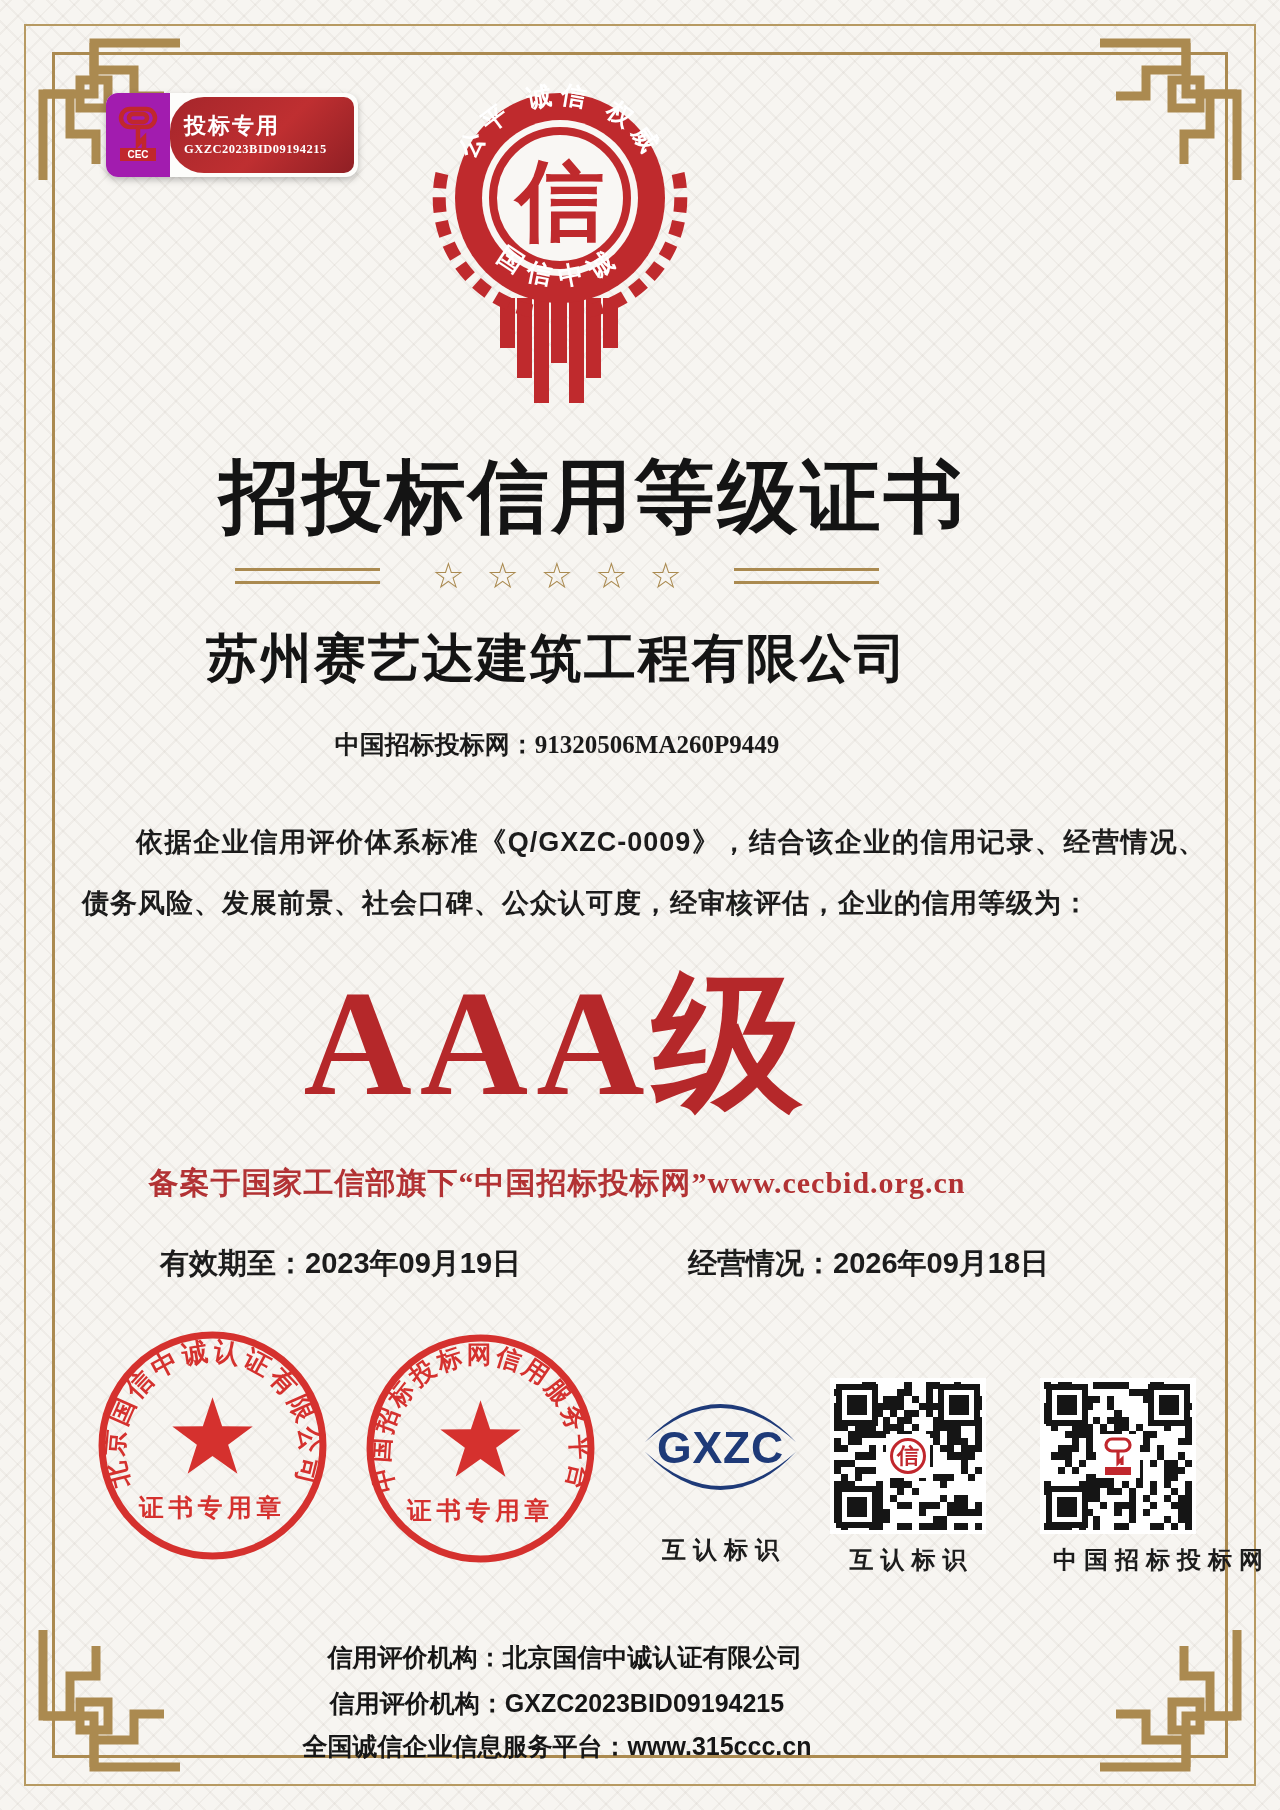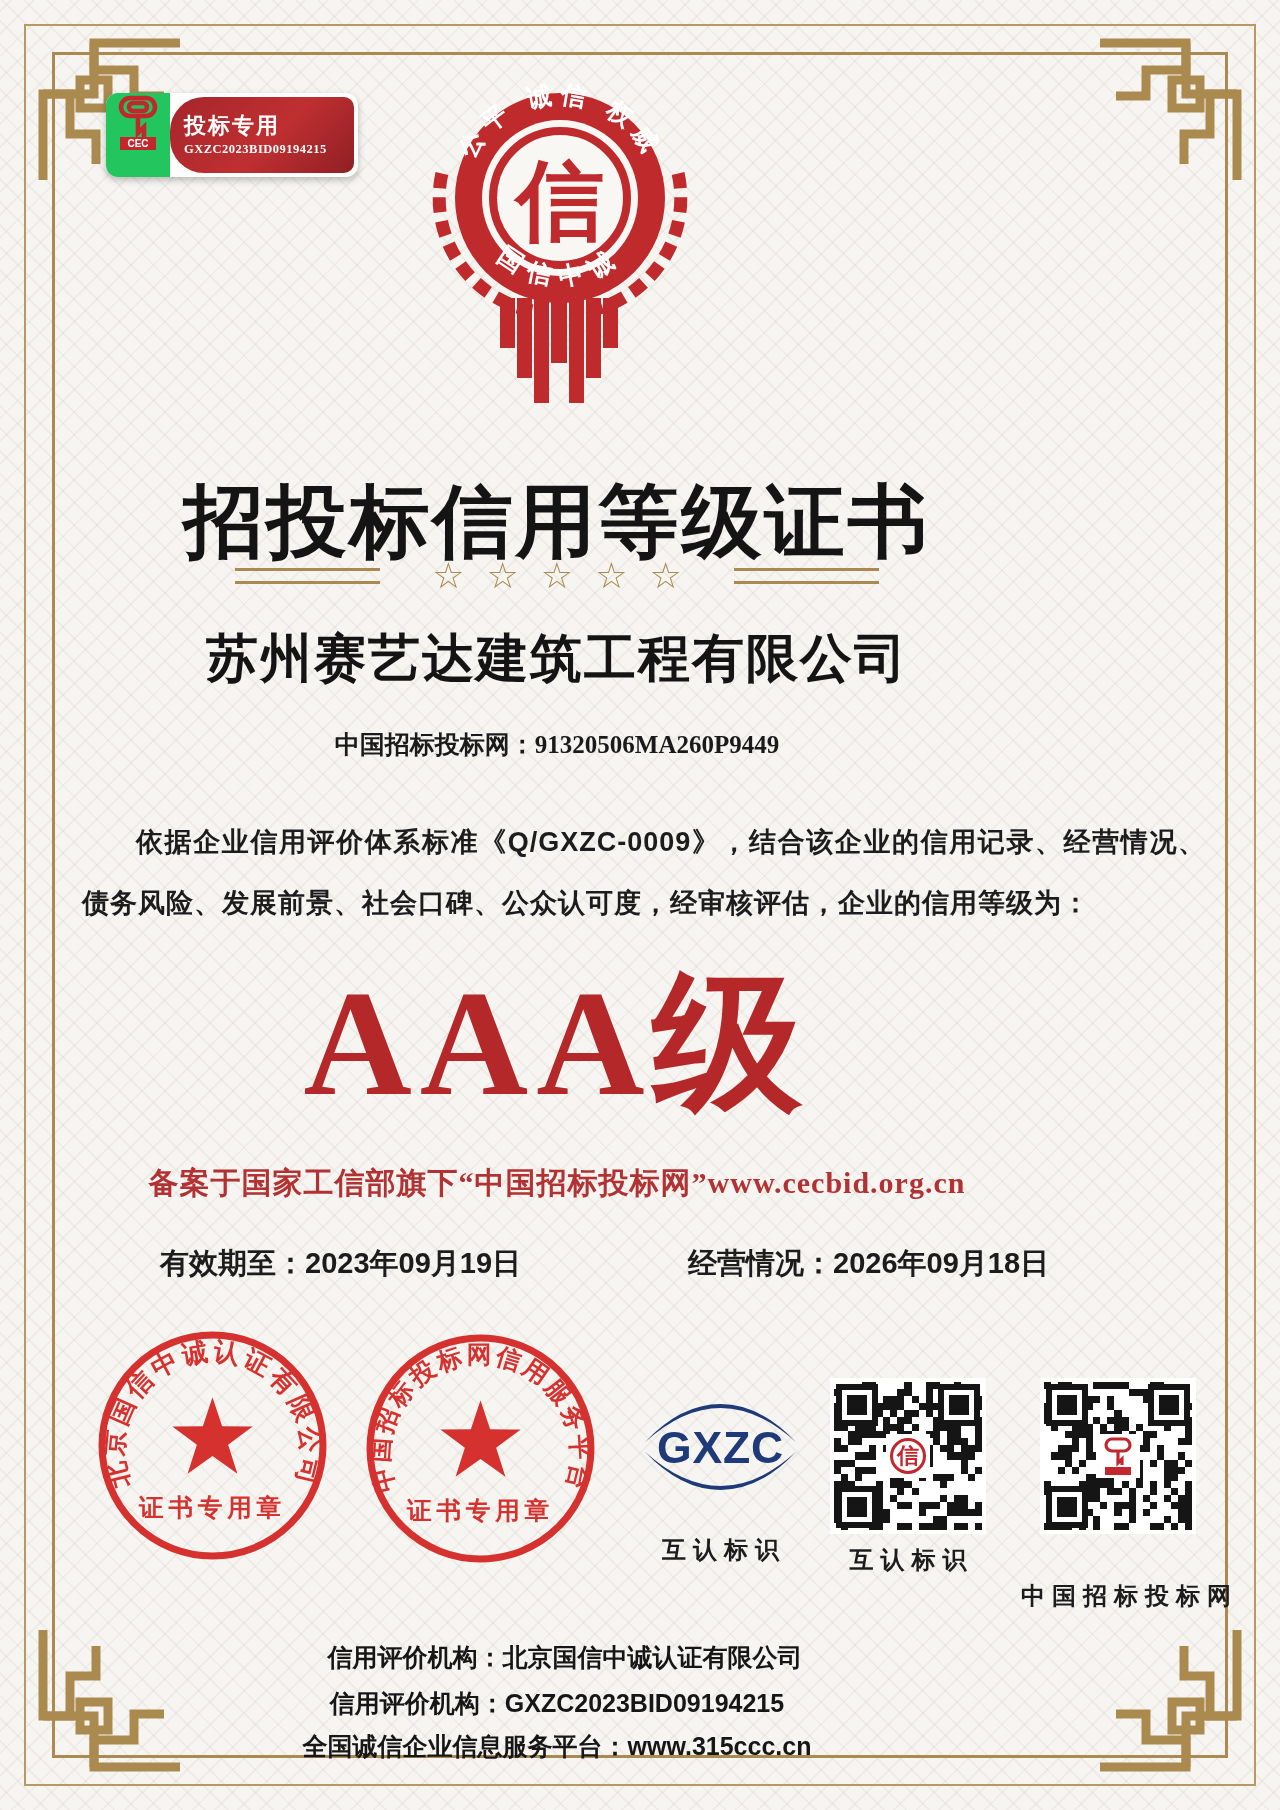--- a/index.html
+++ b/index.html
@@ -25,30 +25,30 @@
   .fret.bl{left:30px;bottom:30px;transform:rotate(270deg);}
   
   .col{position:absolute;left:0;width:1114px;text-align:center;}
   
   .badge{
     position:absolute;left:106px;top:93px;width:252px;height:84px;
     background:#fdfdfb;border-radius:12px;
     box-shadow:0 3px 7px rgba(0,0,0,.25);
     display:flex;align-items:stretch;overflow:hidden;
   }
-  .badge-left{width:64px;display:flex;justify-content:center;background:#22c55e;}
+  .badge-left{width:64px;display:flex;align-items:center;justify-content:center;background:#a21caf;}
   .badge-right{
     flex:1;background:linear-gradient(135deg,#a5262b,#bf2f31 55%,#8f1f24);
     border-radius:34px 10px 10px 34px;margin:4px 4px 4px 0;
     color:#fff;display:flex;flex-direction:column;justify-content:center;padding-left:14px;
   }
   .badge-title{font-size:22px;font-weight:bold;letter-spacing:2px;line-height:1.2;}
   .badge-code{font-size:12.5px;font-weight:bold;letter-spacing:.5px;margin-top:2px;font-family:"Liberation Serif","DejaVu Serif",serif;}
   
-  .title{top:469px;font-family:"Liberation Serif","DejaVu Serif",serif;font-weight:900;font-size:80px;letter-spacing:3px;color:#141414;}
+  .title{top:444px;font-family:"Liberation Serif","DejaVu Serif",serif;font-weight:900;font-size:80px;letter-spacing:3px;color:#141414;margin-left:36px;}
   .stars-row{top:558px;display:flex;align-items:center;justify-content:center;gap:30px;}
   .dline{width:145px;height:10px;border-top:3px solid #aa8a50;border-bottom:3px solid #aa8a50;}
   .stars{font-size:36px;color:#aa8a50;letter-spacing:22px;text-indent:22px;line-height:1;}
   .company{top:624px;font-family:"Liberation Serif","DejaVu Serif",serif;font-weight:900;font-size:52px;letter-spacing:2px;color:#141414;}
   .credit-code{top:728px;font-family:"Liberation Serif","DejaVu Serif",serif;font-weight:bold;font-size:25px;color:#1a1a1a;}
   .body-text{
     position:absolute;left:82px;top:812px;width:1124px;
     font-size:27px;font-weight:bold;color:#1c1c1c;line-height:2.26;
     text-align:justify;text-indent:2em;letter-spacing:1px;
   }
@@ -69,21 +69,21 @@
   .qr.q2{left:1040px;top:1378px;}
   .qr-cells{display:grid;grid-template-columns:repeat(21,1fr);grid-auto-rows:1fr;width:100%;height:100%;}
   .qr-cells i{display:block;}
   .qr-cells i.on{background:#151515;}
   .qr .f{position:absolute;width:30px;height:30px;border:6px solid #151515;background:#fff;}
   .qr .f::after{content:"";position:absolute;inset:5px;background:#151515;}
   .qr .f.tl{left:6px;top:6px;} .qr .f.tr{right:6px;top:6px;} .qr .f.bl{left:6px;bottom:6px;}
   .qr .center-logo{position:absolute;left:50%;top:50%;transform:translate(-50%,-50%);width:44px;height:44px;background:#fff;display:flex;align-items:center;justify-content:center;}
   .qr-label{position:absolute;top:1544px;text-align:center;}
   .qr-label.l1{left:830px;width:156px;}
-  .qr-label.l2{left:1014px;width:210px;margin-top:36px;}
+  .qr-label.l2{left:1046px;width:210px;}
   .mini-seal{width:36px;height:36px;border:3px solid #c1272d;border-radius:50%;color:#c1272d;
     font-family:"Liberation Serif","DejaVu Serif",serif;font-weight:900;font-size:22px;
     display:flex;align-items:center;justify-content:center;box-sizing:border-box;}
   
   .footer-line{font-size:25px;font-weight:bold;color:#161616;line-height:1;}
   .f1{top:1645px;padding-left:8px;} .f2{top:1691px;} .f3{top:1734px;}
 </style>
 </head>
 <body>
 

